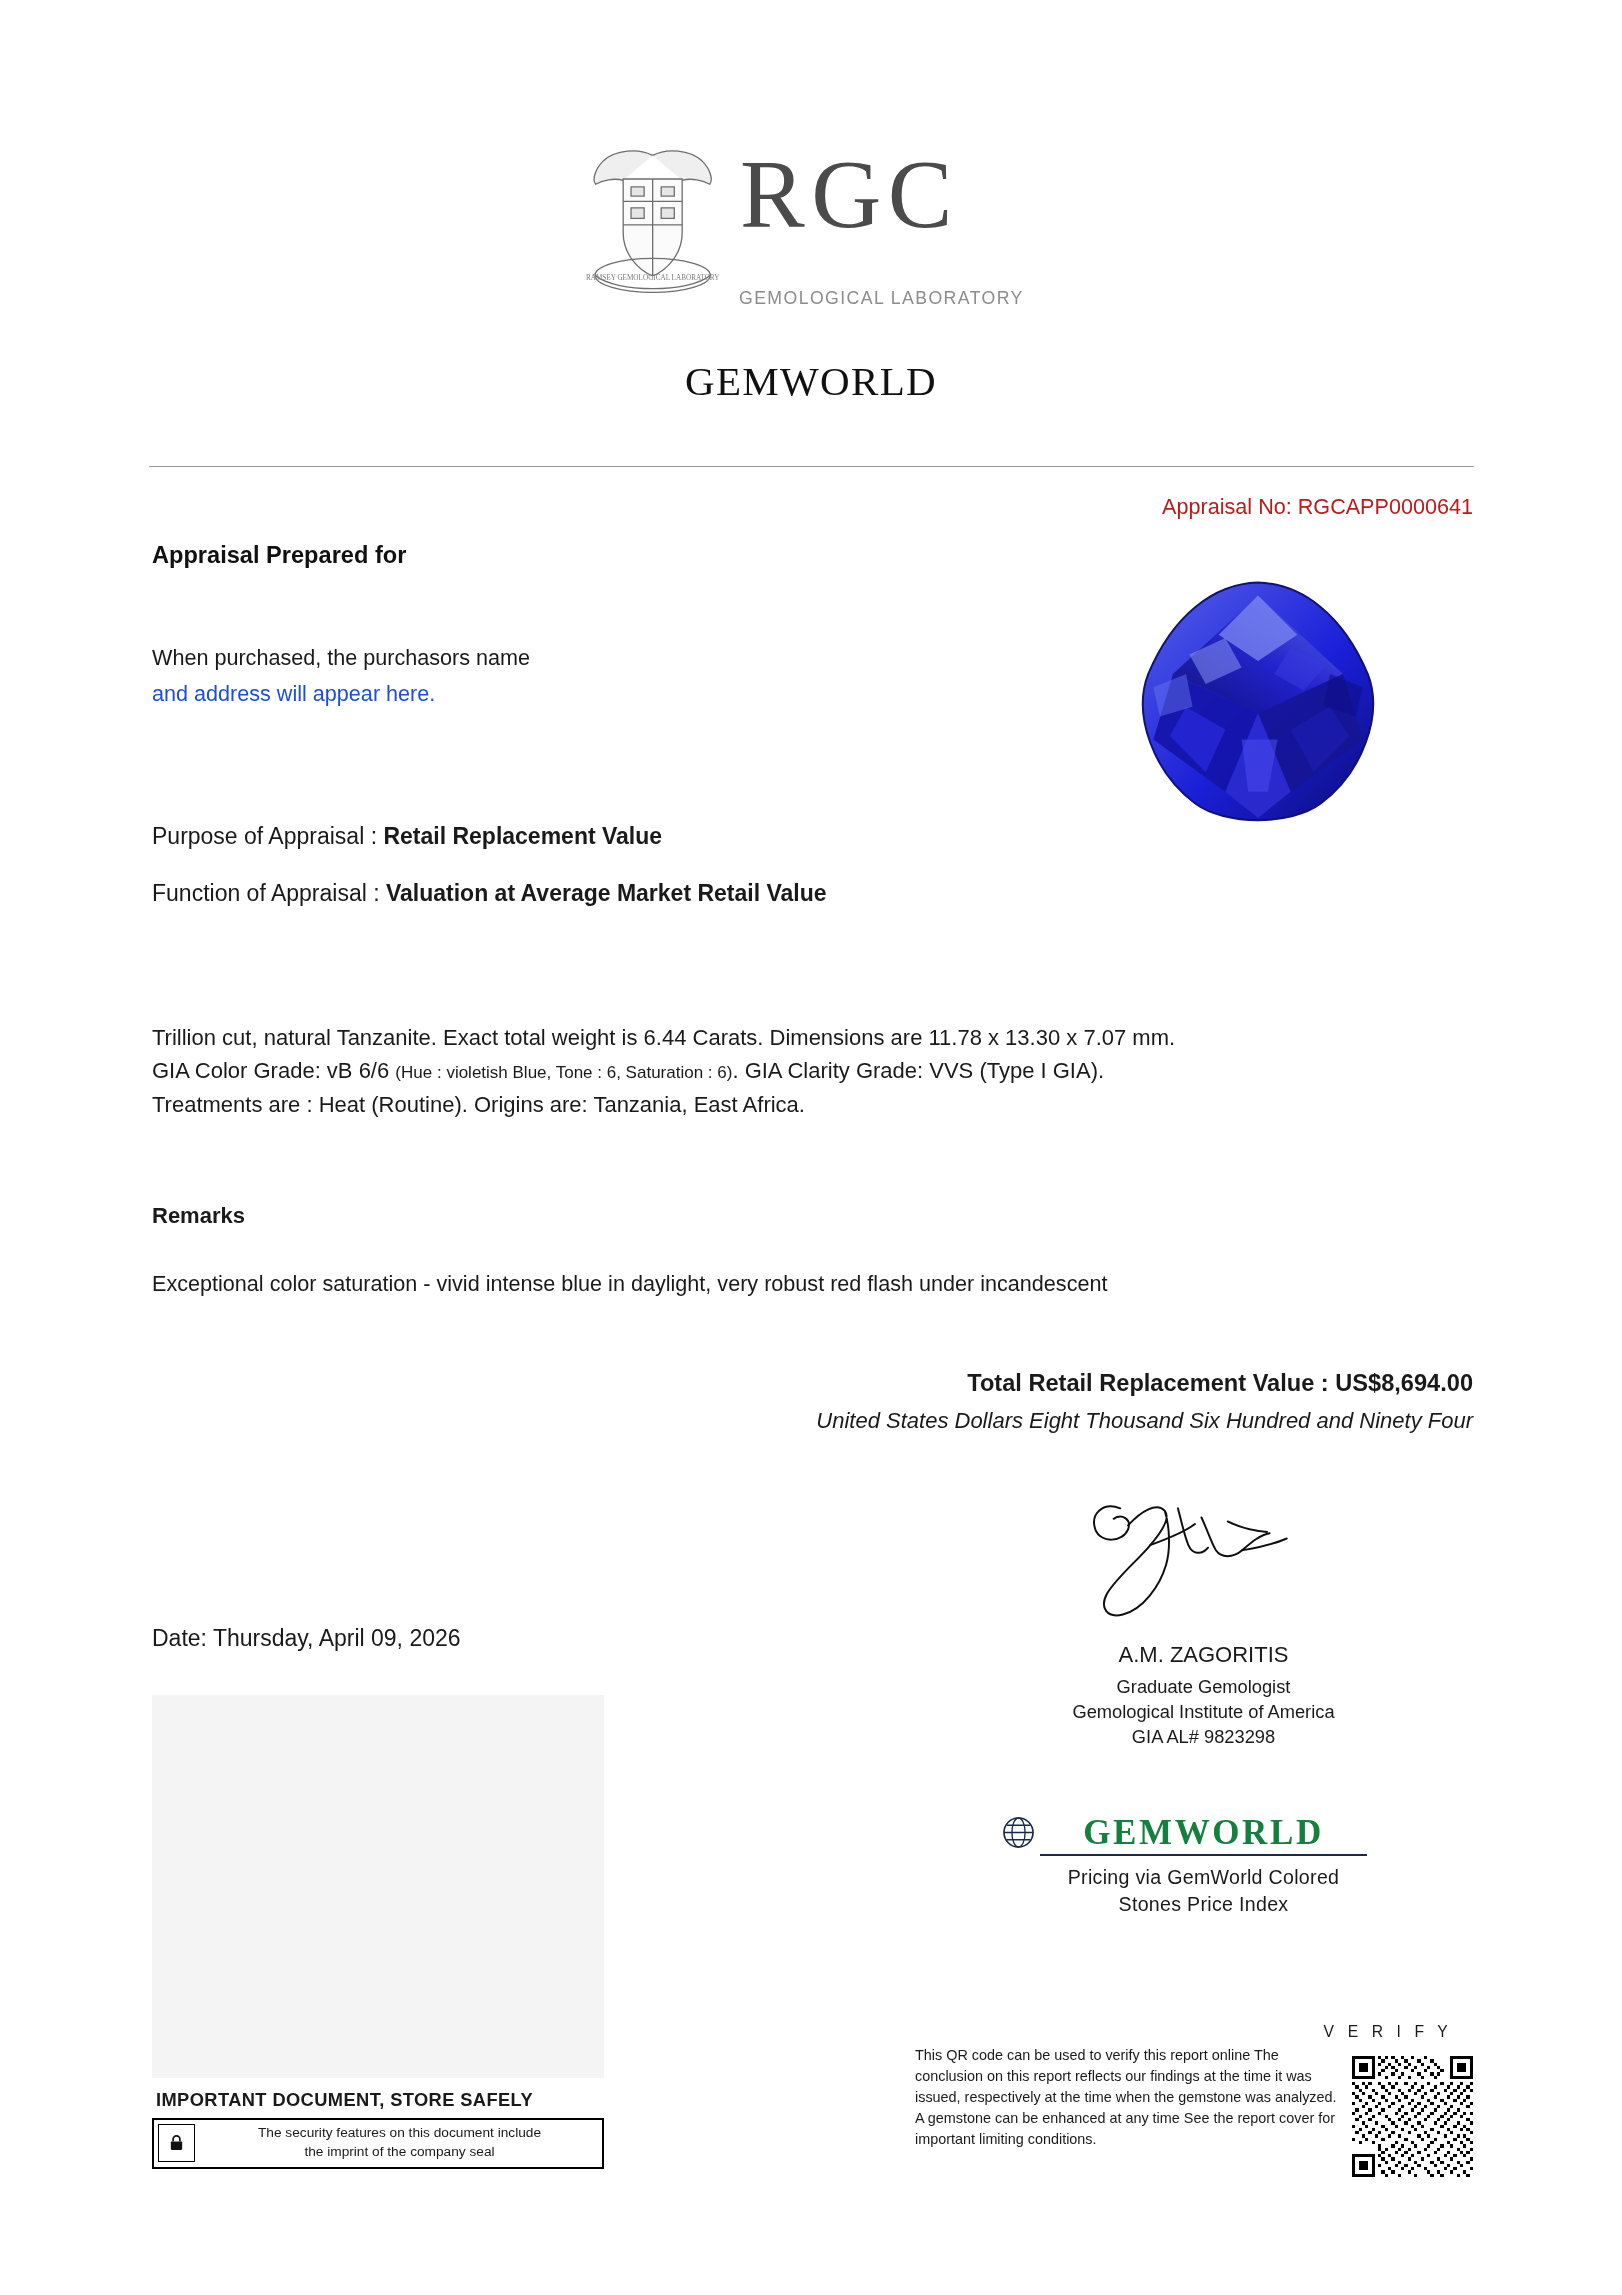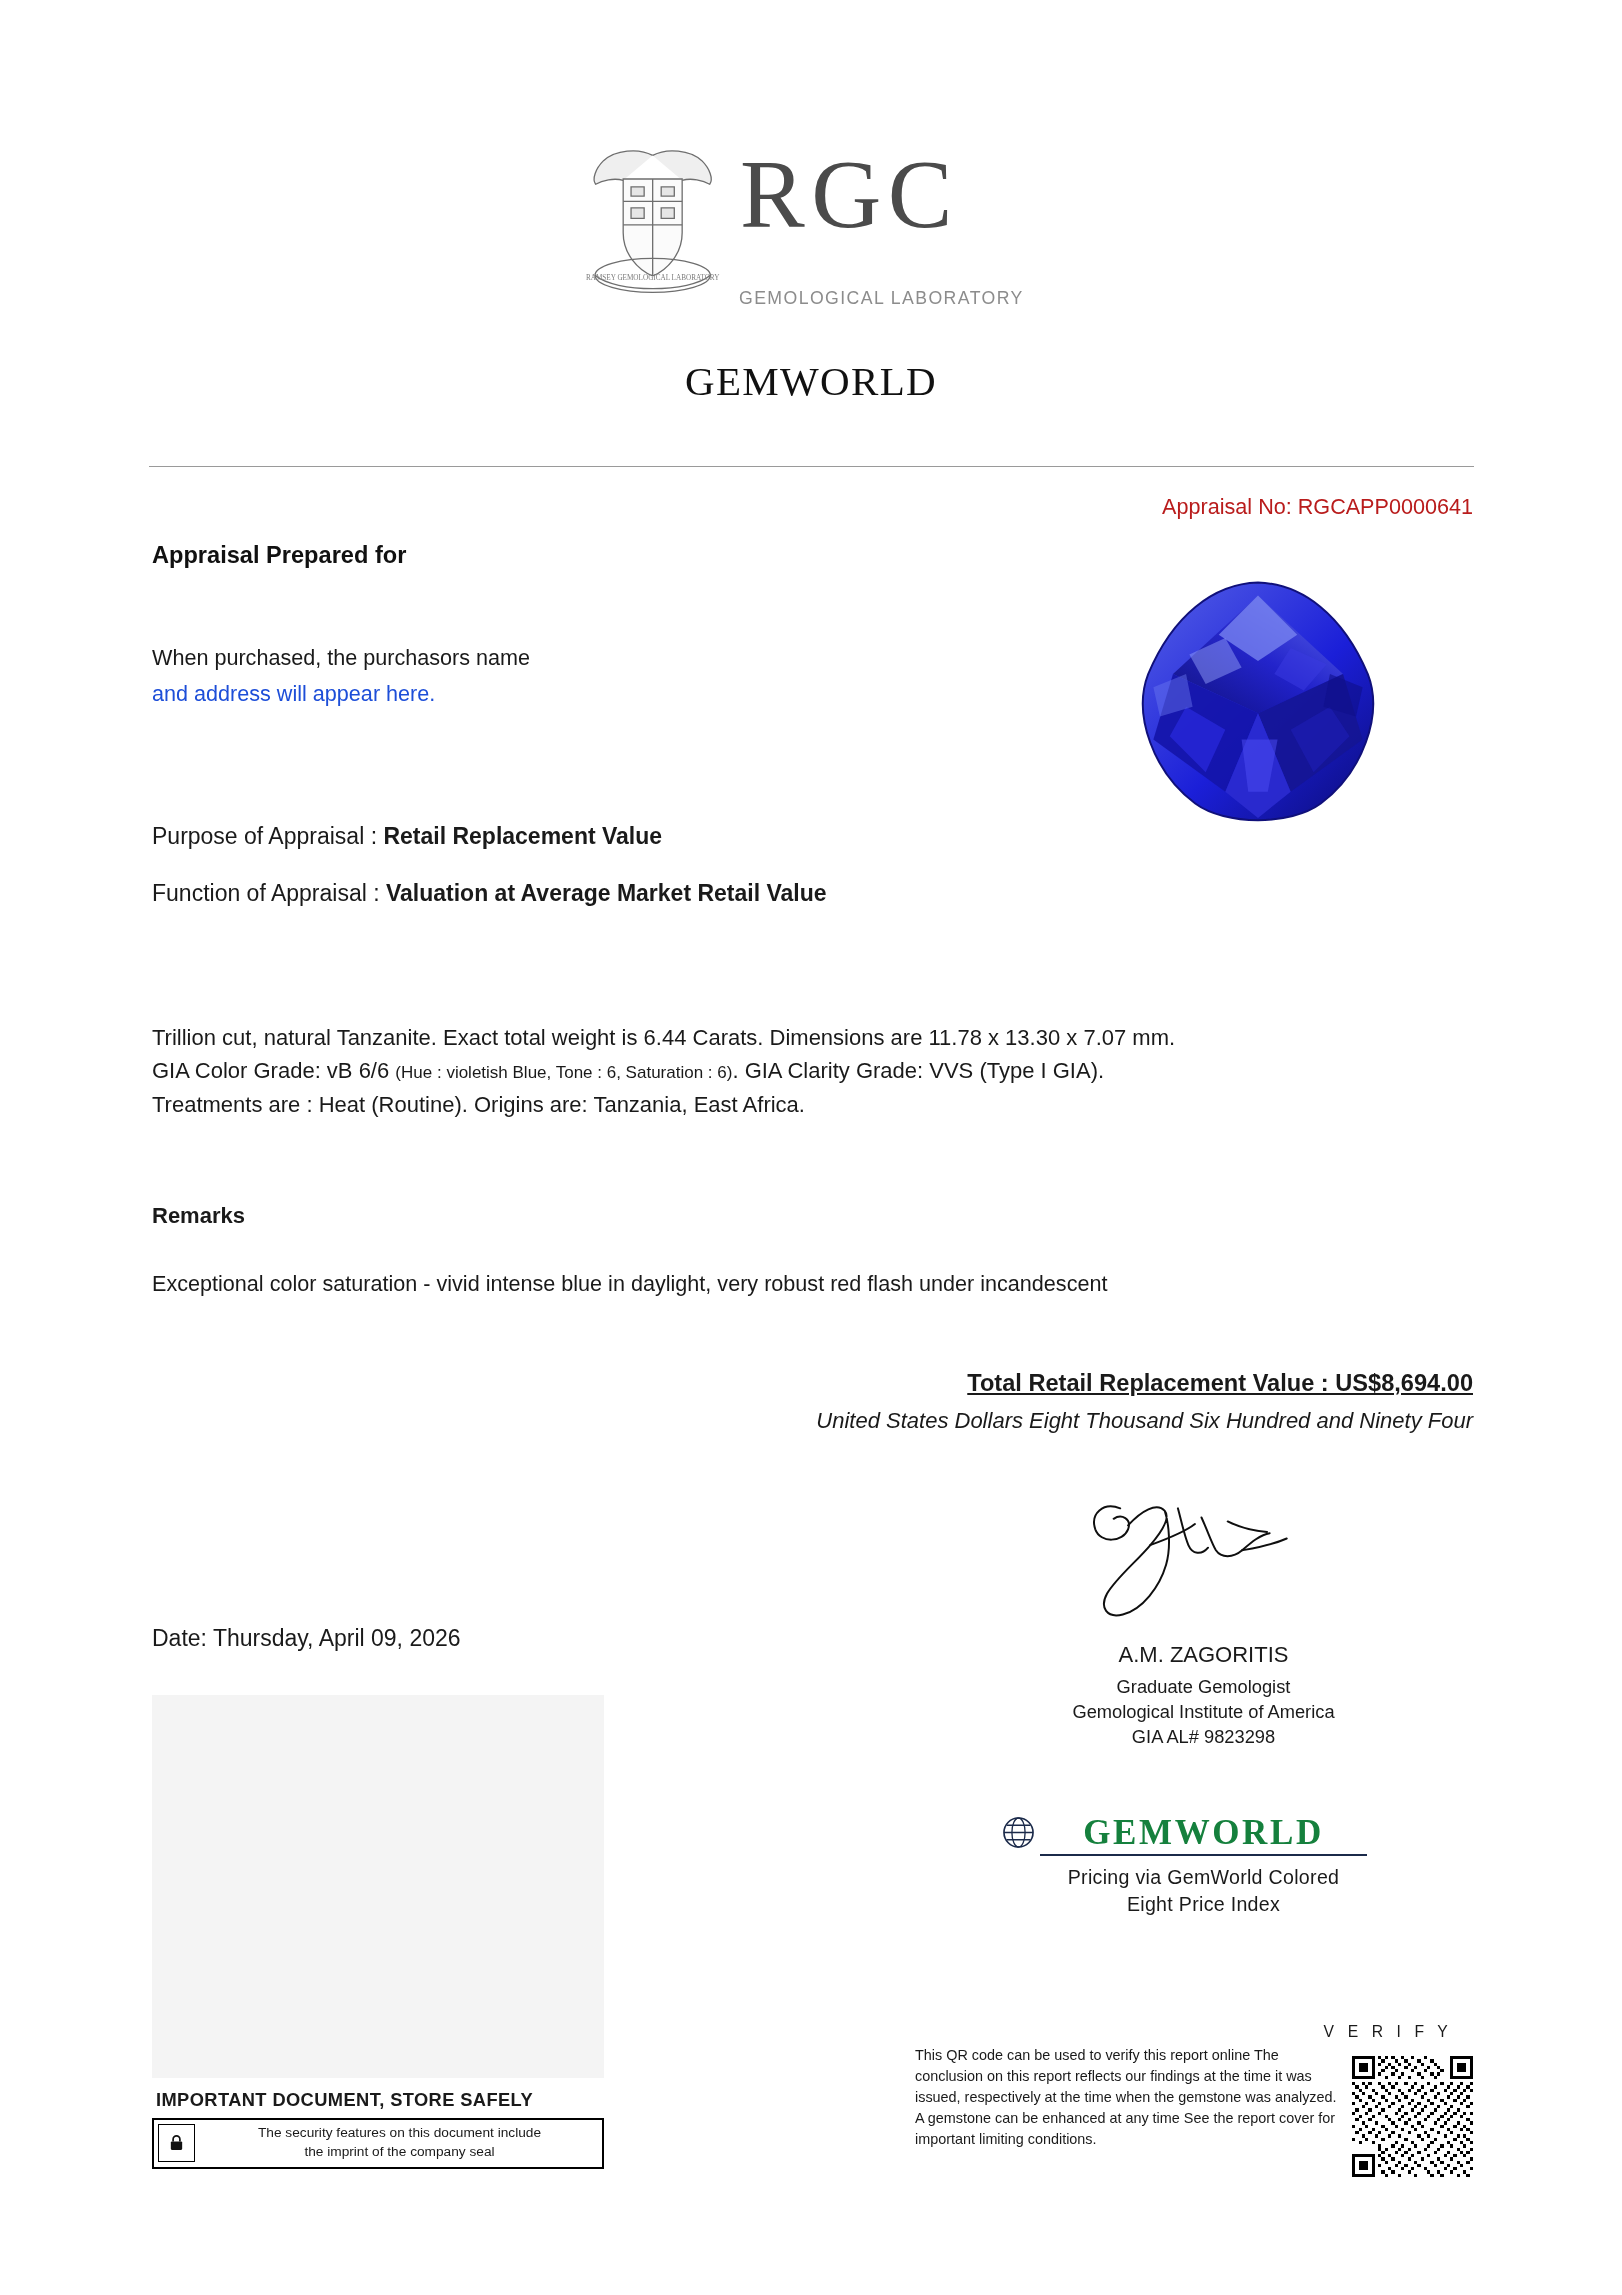--- a/index.html
+++ b/index.html
@@ -169,21 +169,20 @@
   }
 
   
   .total-value {
     position: absolute;
     right: 149px;
     top: 1370px;
     font-size: 23.6px;
     font-weight: bold;
     text-align: right;
-    text-decoration: underline;
   }
   .total-words {
     position: absolute;
     right: 149px;
     top: 1408px;
     font-size: 22px;
     font-style: italic;
     text-align: left;
   }
 
@@ -462,21 +461,21 @@
           <circle cx="25" cy="25" r="22" fill="none" stroke="#1b2a4a" stroke-width="2.5"></circle>
           <ellipse cx="25" cy="25" rx="10" ry="22" fill="none" stroke="#1b2a4a" stroke-width="2"></ellipse>
           <path d="M3 25 H47 M7 14 H43 M7 36 H43" stroke="#1b2a4a" stroke-width="2" fill="none"></path>
         </svg>
       </span>
       <span>GEMWORLD</span>
       <div class="gw-underline"></div>
     </div>
     <div class="gemworld-caption">
       <div>Pricing via GemWorld Colored</div>
-      <div>Eight Price Index</div>
+      <div>Stones Price Index</div>
     </div>
   </div>
 
   <div class="blank-box"></div>
   <div class="important-doc">IMPORTANT DOCUMENT,  STORE SAFELY</div>
   <div class="seal-box"></div>
   <div class="seal-icon">
     <svg viewBox="0 0 30 32" width="17" height="18.3" aria-hidden="true">
       <rect x="5" y="13" width="20" height="15" rx="2" fill="#111"></rect>
       <path d="M9 13 V9 a6 6 0 0 1 12 0 V13" fill="none" stroke="#111" stroke-width="3"></path>

